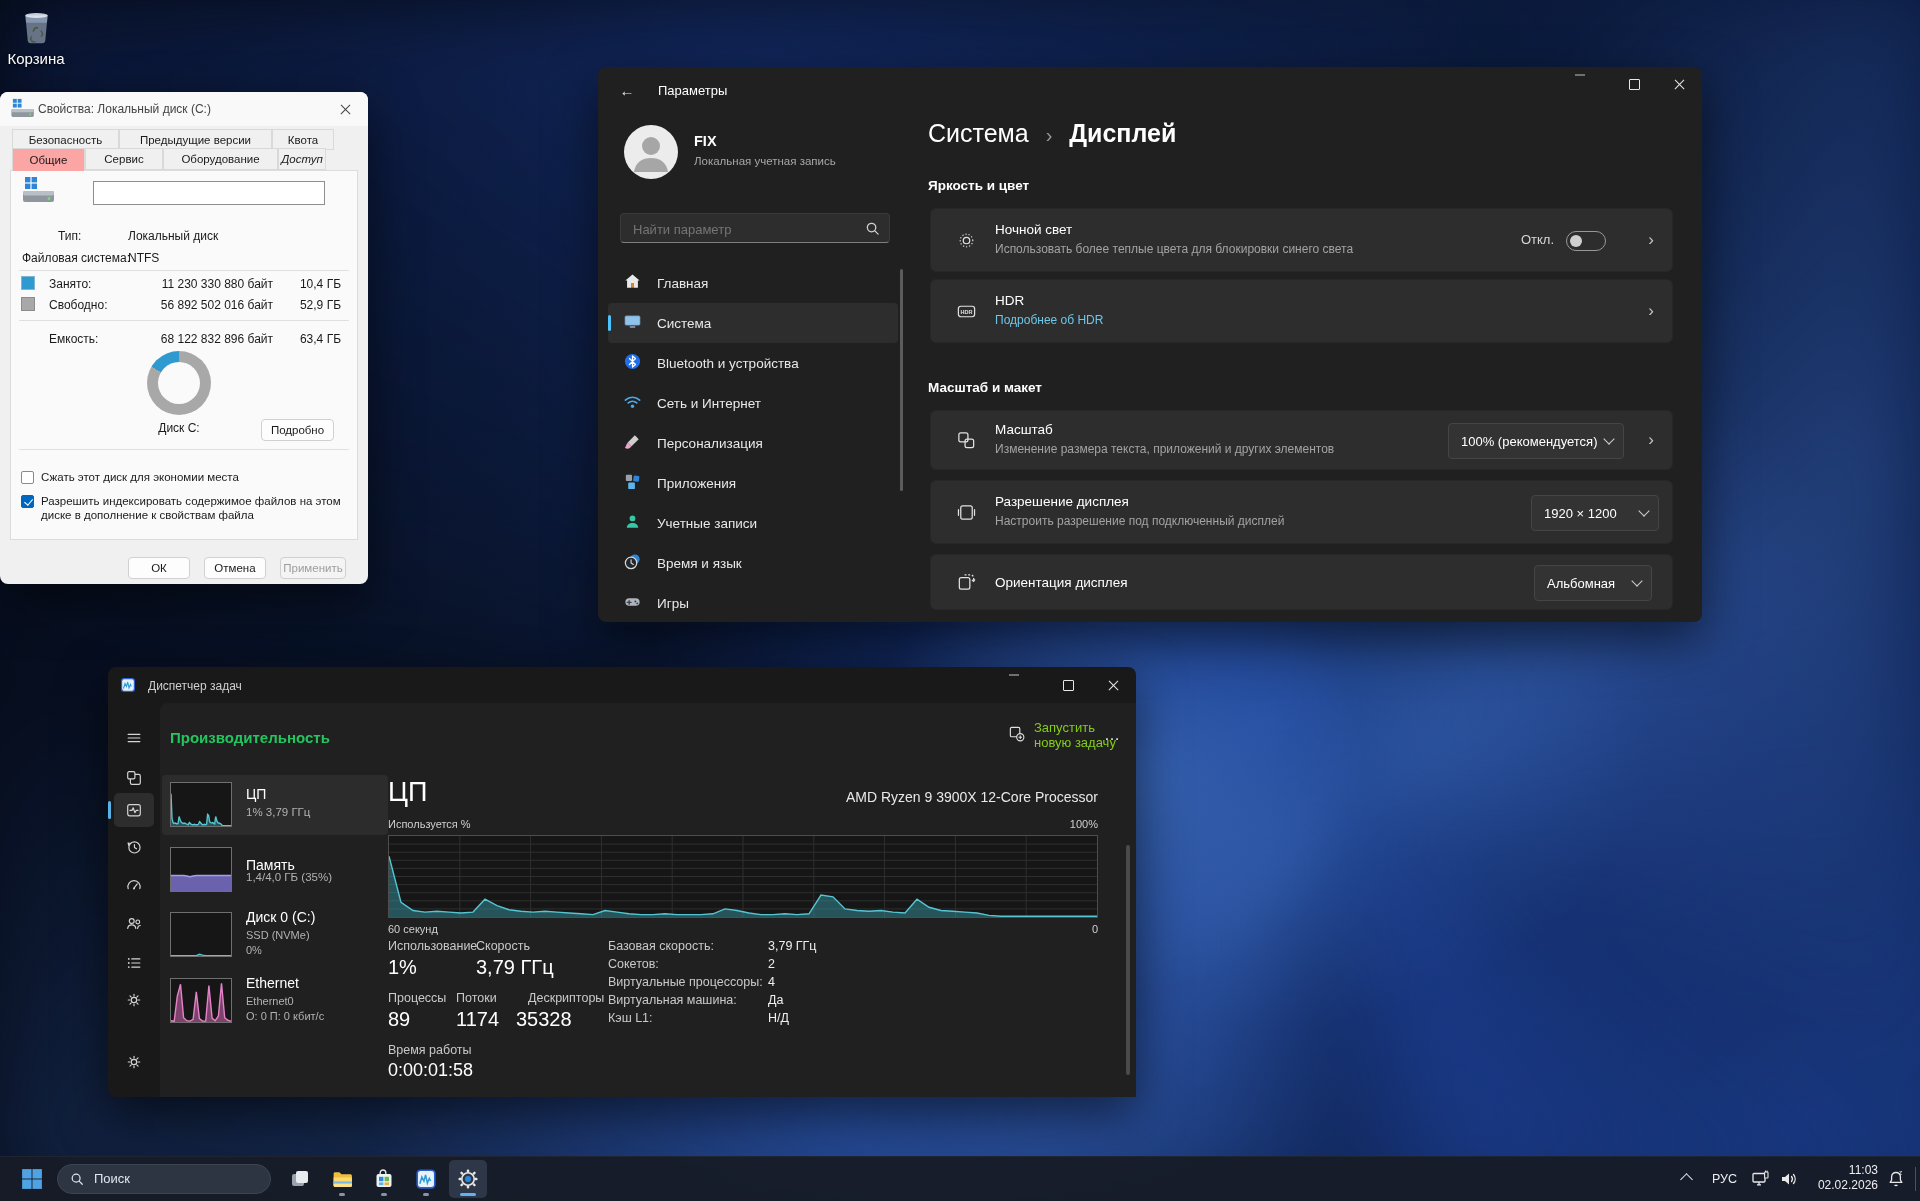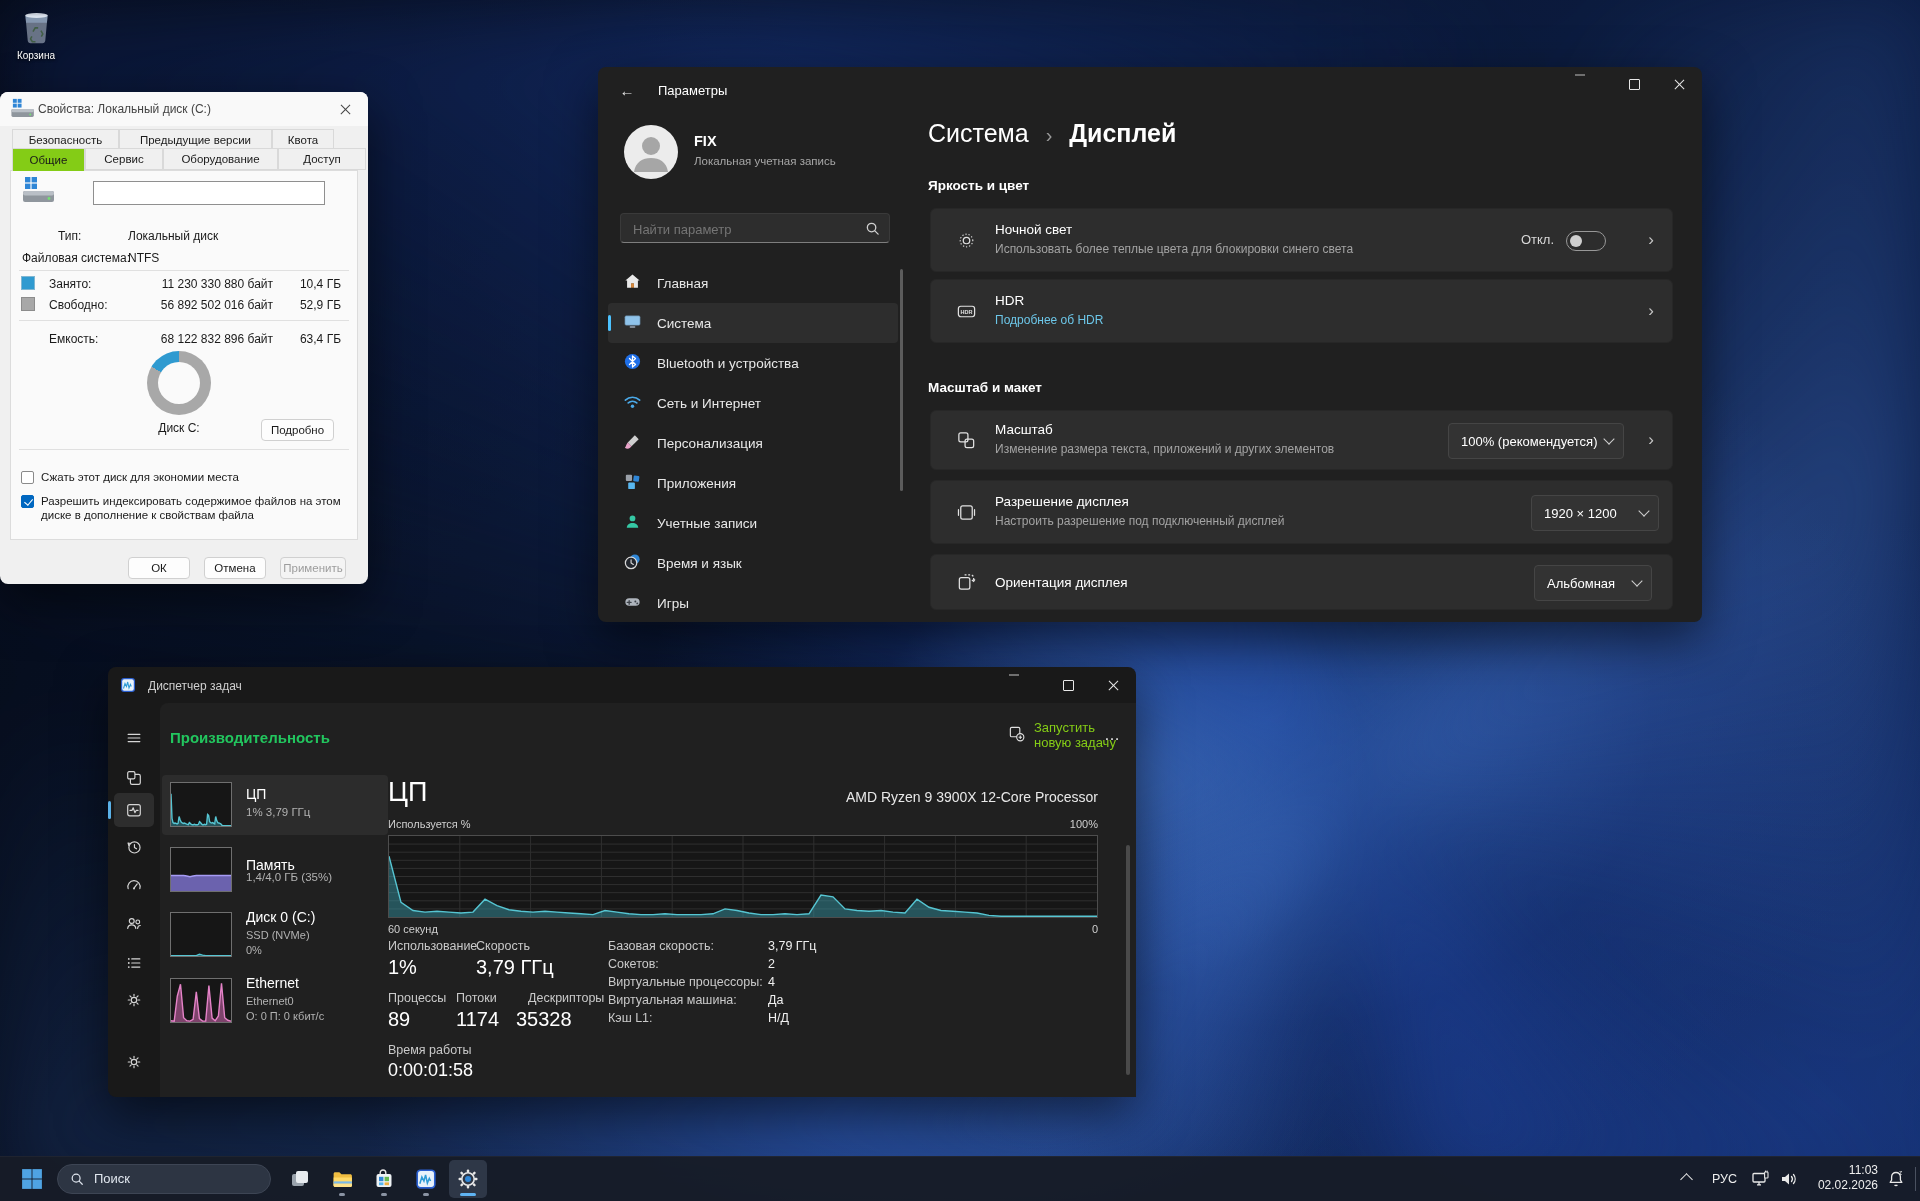--- a/index.html
+++ b/index.html
@@ -49,21 +49,21 @@
   .tm-item{position:absolute;left:54px;width:226px;border-radius:4px;}
   .tm-item .t1{position:absolute;left:84px;font-size:14px;color:#fff;}
   .tm-item .t2{position:absolute;left:84px;font-size:11px;color:#b2b2b2;}
   .mini{position:absolute;left:8px;top:7px;width:62px;height:45px;border:1px solid #6f6f6f;background:#161616;box-sizing:border-box;}
   .mini .fill{position:absolute;inset:0;}
   .lbl{font-size:12.5px;color:#c9c9c9;}
   .val{font-size:20px;color:#fff;font-weight:400;}
   
   .props{background:#f0f0f0;color:#1a1a1a;font-size:12px;}
   .tab{border:1px solid #d9d9d9;background:#f0f0f0;font-size:11.5px;color:#1a1a1a;display:flex;align-items:center;justify-content:center;box-sizing:border-box;}
-  .tab.active{background:#84cc16;border-bottom:none;position:relative;z-index:3;}
+  .tab.active{background:#fca5a5;border-bottom:none;position:relative;z-index:3;}
   .cb{position:absolute;width:13px;height:13px;border:1px solid #8a8a8a;border-radius:2px;background:#fff;box-sizing:border-box;}
   .cb.checked{background:#0067c0;border-color:#0067c0;}
   .cb.checked::after{content:"";position:absolute;left:3.6px;top:0.8px;width:3.6px;height:7.4px;border:solid #fff;border-width:0 1.6px 1.6px 0;transform:rotate(40deg);}
   .pbtn{position:absolute;background:#fdfdfd;border:1px solid #d0d0d0;border-radius:4px;font-size:11.5px;display:flex;align-items:center;justify-content:center;box-sizing:border-box;color:#1a1a1a;}
   .donut{position:absolute;border-radius:50%;}
   .donut .hole{position:absolute;left:11px;top:11px;right:11px;bottom:11px;border-radius:50%;background:#fafafa;}
   
   #taskbar{position:absolute;left:0;bottom:0;width:1920px;height:44px;background:rgba(23,28,39,.97);border-top:1px solid rgba(255,255,255,.04);}
   .tbico{position:absolute;top:3px;width:38px;height:38px;display:flex;align-items:center;justify-content:center;border-radius:5px;}
   .ind{position:absolute;bottom:2px;height:3px;border-radius:2px;background:#8a93a3;}
@@ -81,21 +81,21 @@
         <path d="M5 8h24l-2.5 27c-.1 1.7-1.4 3-3 3H10.5c-1.6 0-2.9-1.3-3-3z" fill="#c7d3e2" opacity="0.5"></path>
         <path d="M5 8h24l-.7 8H5.7z" fill="#93a9c4" opacity="0.65"></path>
         <ellipse cx="17" cy="8" rx="12.2" ry="2.7" fill="#e9eff7" opacity="0.85"></ellipse>
         <g stroke="#3f5d42" stroke-width="1.7" fill="none" opacity="0.95">
           <path d="M13.2 25.5l2.4-4h3.2"></path>
           <path d="M21.8 24.5l2 3.6-1.6 2.8"></path>
           <path d="M12 30.8l-1.5 2.7 2 3h3.4"></path>
         </g>
       </svg>
     </span>
-    <div style="color:#fff;font-size:10px;text-shadow:0 1px 3px rgba(0,0,0,.9);margin-top:1px;">Корзина</div>
+    <div style="color:#fff;font-size:15px;text-shadow:0 1px 3px rgba(0,0,0,.9);margin-top:1px;">Корзина</div>
   </div>
 
   <div class="win props" style="left:0;top:92px;width:368px;height:492px;">
 
     <div class="abs" style="left:0;top:0;right:0;height:34px;background:#f9f9f9;border-radius:8px 8px 0 0;">
       <span class="abs" style="left:10px;top:6px;">
         <svg viewBox="0 0 36 30" width="26" height="22">
           <g fill="#2f86d6">
               <rect x="4" y="1" width="5.4" height="5.4"></rect>
               <rect x="10.6" y="1" width="5.4" height="5.4"></rect>
@@ -115,21 +115,21 @@
 
     <div class="abs" style="left:12px;top:37px;display:flex;z-index:1;">
       <div class="tab" style="width:107px;height:21px;">Безопасность</div>
       <div class="tab" style="width:153px;height:21px;">Предыдущие версии</div>
       <div class="tab" style="width:62px;height:21px;">Квота</div>
     </div>
     <div class="abs" style="left:12px;top:56px;display:flex;z-index:2;">
       <div class="tab active" style="width:73px;height:23px;">Общие</div>
       <div class="tab" style="width:78px;height:22px;">Сервис</div>
       <div class="tab" style="width:115px;height:22px;">Оборудование</div>
-      <div class="tab" style="width:88px;height:22px;">Доступ</div>
+      <div class="tab" style="width:48px;height:22px;font-style:italic;">Доступ</div>
     </div>
 
     <div class="abs" style="left:10px;top:78px;width:348px;height:370px;background:#fafafa;border:1px solid #dcdcdc;box-sizing:border-box;">
       <span class="abs" style="left:10px;top:5px;">
         <svg viewBox="0 0 36 30" width="36" height="30">
           <g fill="#2f86d6">
               <rect x="4" y="1" width="5.4" height="5.4"></rect>
               <rect x="10.6" y="1" width="5.4" height="5.4"></rect>
               <rect x="4" y="7.6" width="5.4" height="5.4"></rect>
               <rect x="10.6" y="7.6" width="5.4" height="5.4"></rect>

